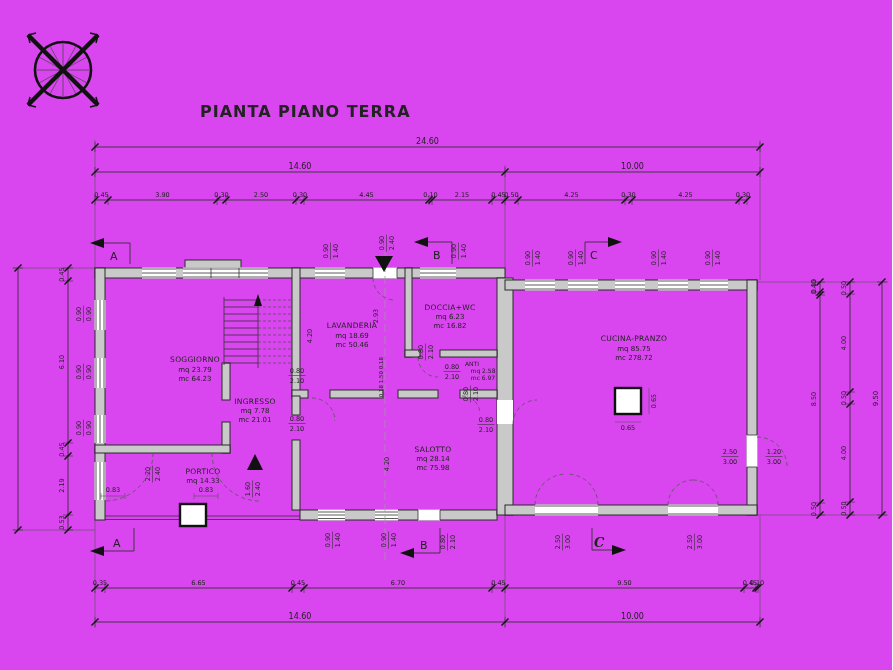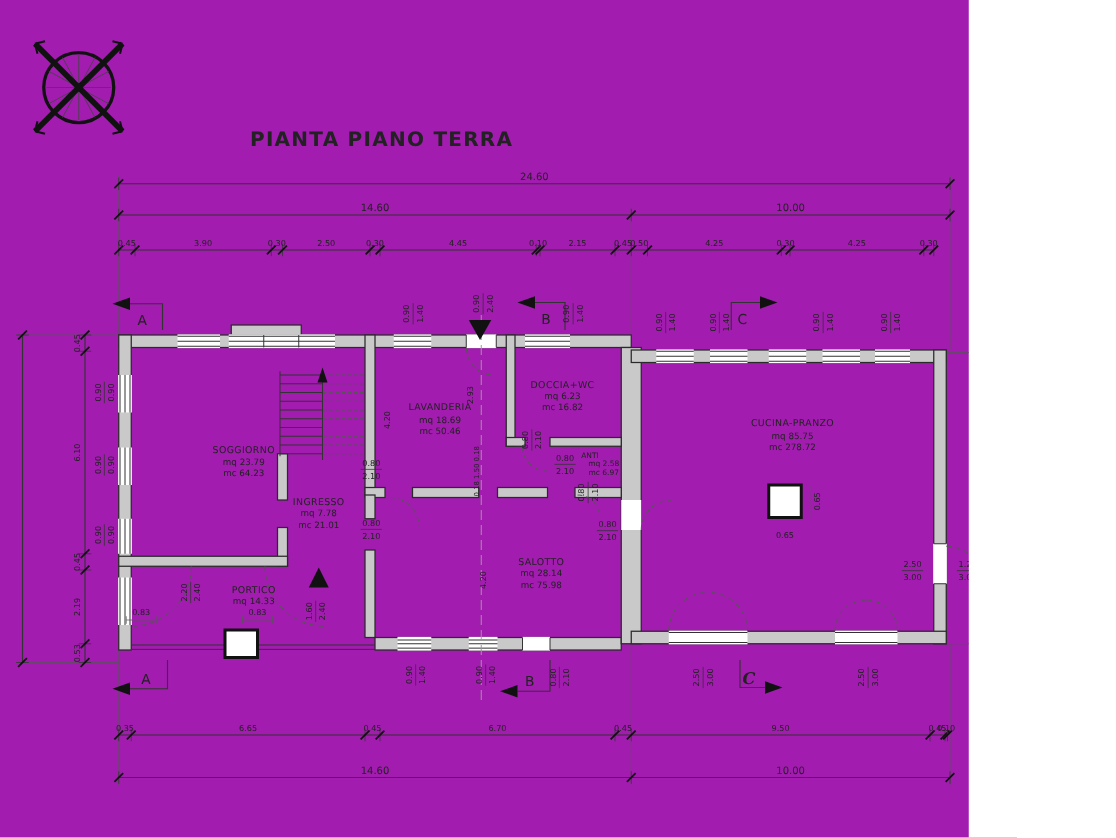--- a/index.html
+++ b/index.html
@@ -1,16 +1,16 @@
 <!DOCTYPE html>
 <html><head>
 <meta charset="utf-8">
 <style>
   html,body{margin:0;padding:0;background:#fff;}
-  .stage{position:relative;width:775px;height:670px;background:#a21caf;overflow:hidden;
+  .stage{position:relative;width:892px;height:670px;background:#d946ef;overflow:hidden;
          font-family:"DejaVu Sans", sans-serif;}
   svg text{font-family:"DejaVu Sans", sans-serif;fill:#222;}
   .wall{fill:#c9c9c9;stroke:#2a2a2a;stroke-width:1;}
   .wline{stroke:#333;stroke-width:0.8;}
   .tl{stroke:#333;stroke-width:0.8;fill:none;}
   .thin{stroke:#555;stroke-width:0.6;fill:none;}
   .dash{stroke:#555;stroke-width:0.8;fill:none;stroke-dasharray:4 3;}
   .axis{stroke:#999;stroke-width:0.8;fill:none;stroke-dasharray:8 4;}
   .treadd{stroke:#555;stroke-width:0.8;fill:none;stroke-dasharray:3 2;}
   .mk{fill:#111;}

